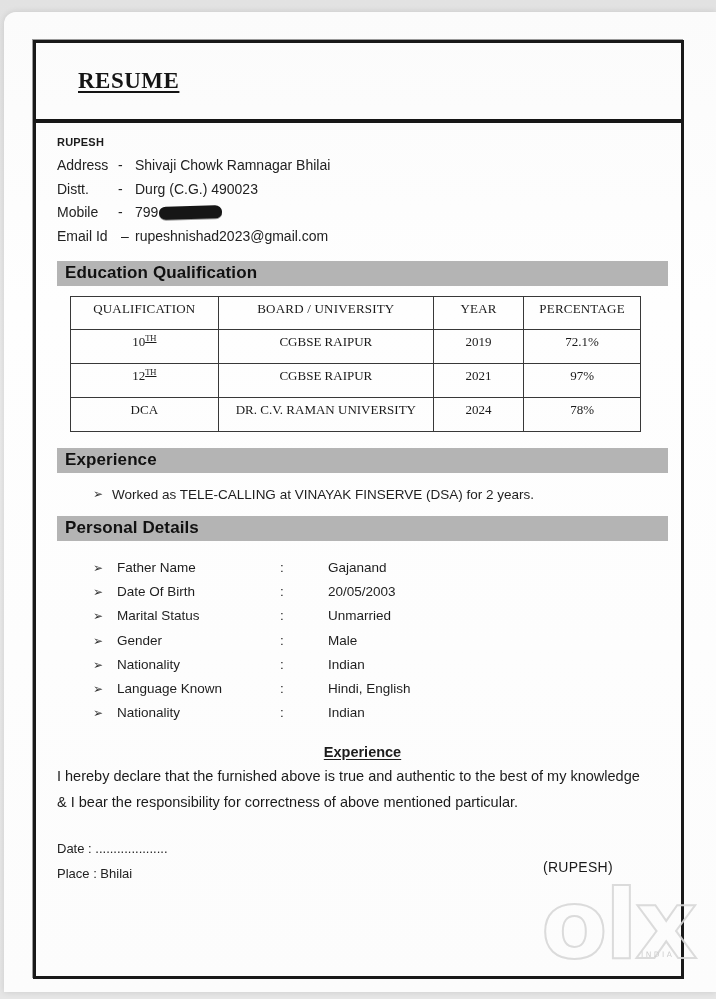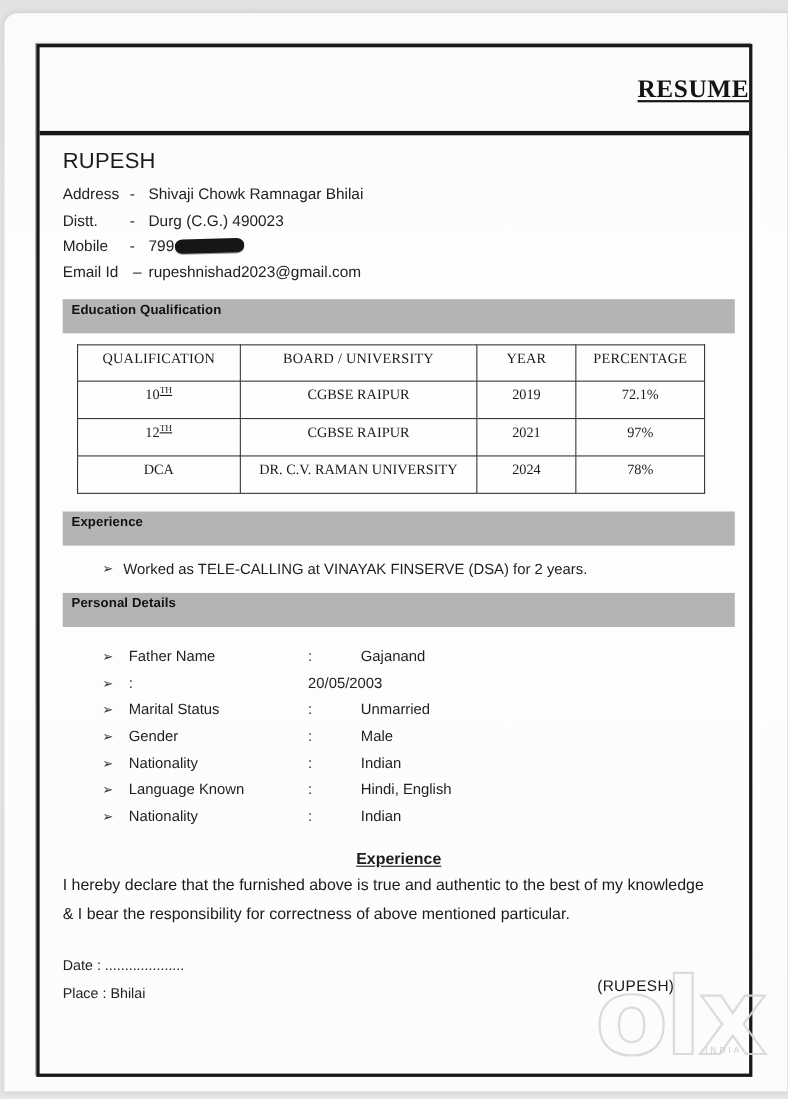--- a/index.html
+++ b/index.html
@@ -30,37 +30,38 @@
     width: 651px; height: 939px;
     border: 3px solid #191919;
     background: transparent;
     box-shadow: -1px -1px 0 #9a9a9a;
   }
   .frame-header {
     height: 80px;
     border-bottom: 4px solid #161616;
     display: flex;
     align-items: center;
-    justify-content: flex-end;
+    justify-content: flex-start;
+    padding-left: 42px;
   }
   .resume-title {
     font-family: "Liberation Serif", serif;
     font-size: 23px;
     font-weight: bold;
     letter-spacing: 0.5px;
     text-decoration: underline;
     text-underline-offset: 3px;
     color: #141414;
   }
   .frame-body {
     padding: 11px 13px 0 21px;
   }
   .person-name {
-    font-size: 20px;
-    font-weight: normal;
+    font-size: 11px;
+    font-weight: bold;
     margin: 2px 0 6px 0;
     letter-spacing: 0.2px;
   }
   .info-row {
     display: grid;
     grid-template-columns: 61px 17px auto;
     font-size: 14px;
     line-height: 23.5px;
     color: #222;
   }
@@ -74,23 +75,23 @@
     vertical-align: -2px;
     margin: 0 -10px 0 1px;
     position: relative;
     z-index: 1;
     box-shadow: 0 1px 0 rgba(0,0,0,.4);
   }
   .email-row { grid-template-columns: 64px 14px auto; }
   .section-bar {
     background: #b4b4b4;
     color: #111;
-    font-size: 12px;
+    font-size: 17px;
     font-weight: bold;
-    padding: 2px 8px 15px 8px;
+    padding: 2px 8px 3px 8px;
     letter-spacing: 0.1px;
   }
   .bar-education { margin-top: 13px; }
   .edu-table {
     border-collapse: collapse;
     width: 571px;
     margin: 10px 0 0 13px;
     font-family: "Liberation Serif", serif;
     font-size: 13px;
     color: #1a1a1a;
@@ -262,20 +263,21 @@
 
       <div class="details-list">
         <div class="detail-row">
           <span class="bullet-glyph">➢</span>
           <span>Father Name</span>
           <span>:</span>
           <span>Gajanand</span>
         </div>
         <div class="detail-row">
           <span class="bullet-glyph">➢</span>
+          <span>Date Of Birth</span>
           <span>:</span>
           <span>20/05/2003</span>
         </div>
         <div class="detail-row">
           <span class="bullet-glyph">➢</span>
           <span>Marital Status</span>
           <span>:</span>
           <span>Unmarried</span>
         </div>
         <div class="detail-row">

